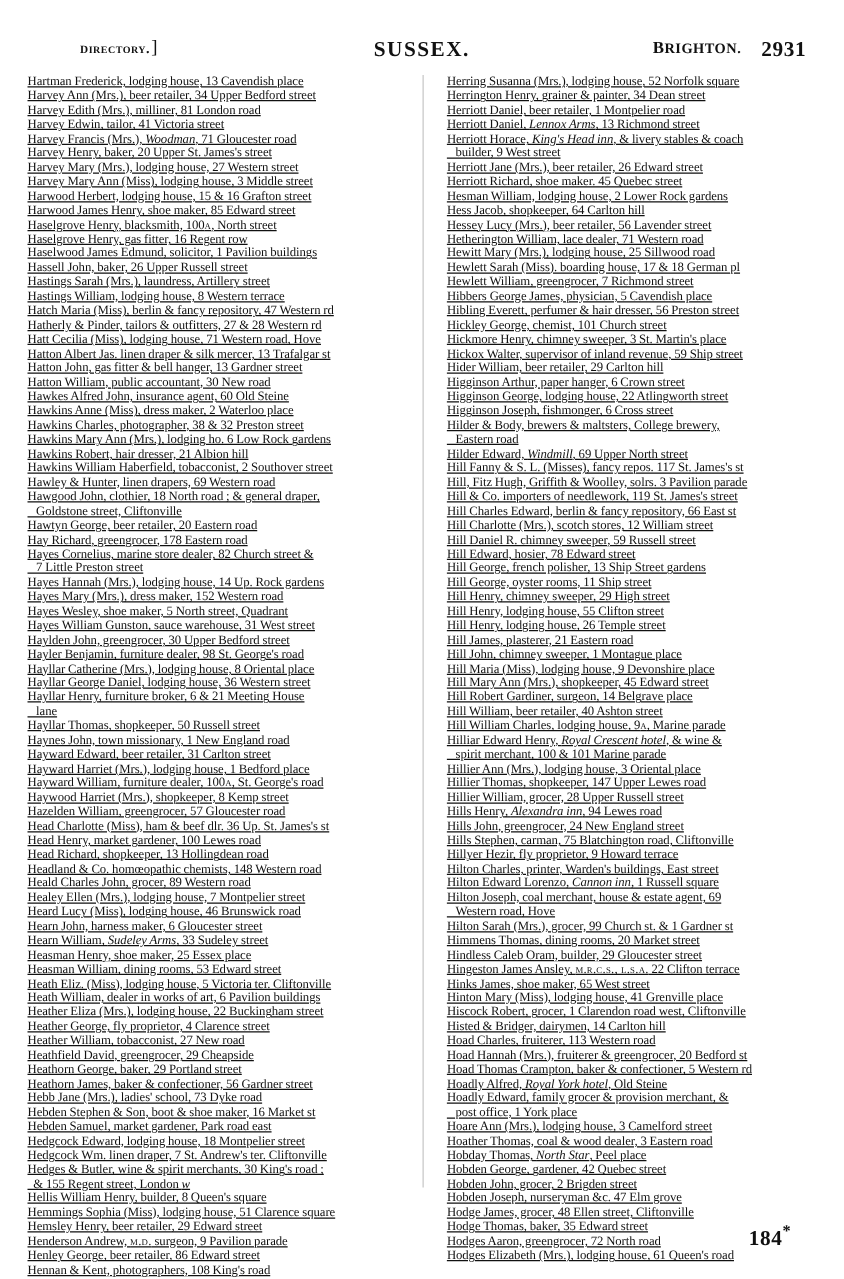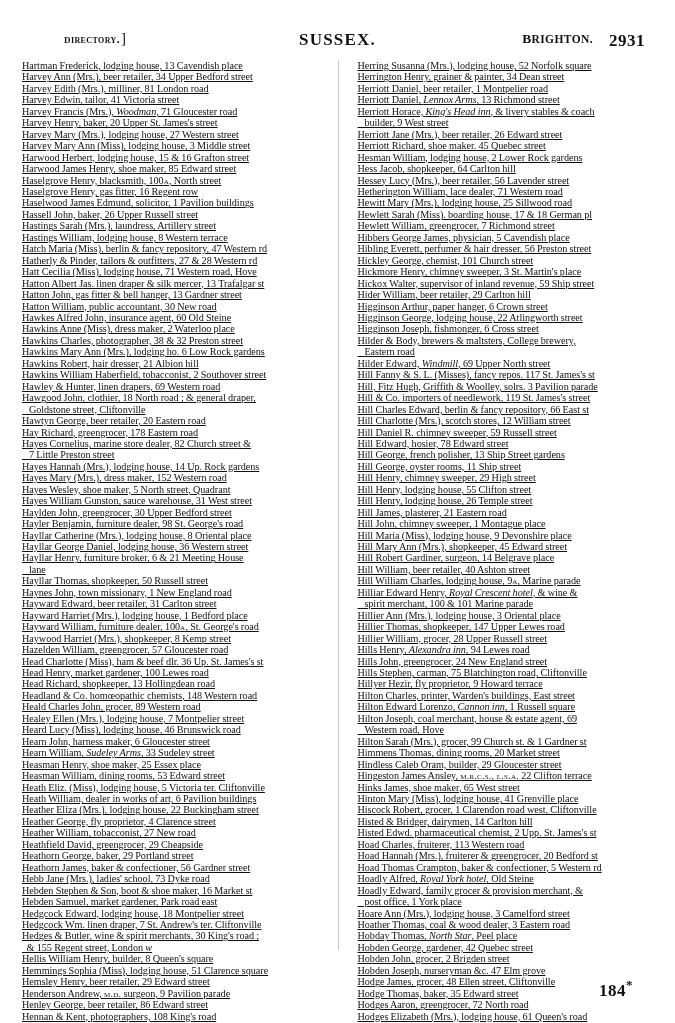--- a/index.html
+++ b/index.html
@@ -283,21 +283,20 @@
           <li>Hilton Edward Lorenzo, <i>Cannon inn</i>, 1 Russell square</li>
           <li>Hilton Joseph, coal merchant, house &amp; estate agent, 69<span class="cont">&nbsp;&nbsp;&nbsp;Western road, Hove</span></li>
           <li>Hilton Sarah (Mrs.), grocer, 99 Church st. &amp; 1 Gardner st</li>
           <li>Himmens Thomas, dining rooms, 20 Market street</li>
           <li>Hindless Caleb Oram, builder, 29 Gloucester street</li>
           <li>Hingeston James Ansley, <span class="sc">M.R.C.S., L.S.A.</span> 22 Clifton terrace</li>
           <li>Hinks James, shoe maker, 65 West street</li>
           <li>Hinton Mary (Miss), lodging house, 41 Grenville place</li>
           <li>Hiscock Robert, grocer, 1 Clarendon road west, Cliftonville</li>
           <li>Histed &amp; Bridger, dairymen, 14 Carlton hill</li>
-          <li>Histed Edwd. pharmaceutical chemist, 2 Upp. St. James's st</li>
           <li>Hoad Charles, fruiterer, 113 Western road</li>
           <li>Hoad Hannah (Mrs.), fruiterer &amp; greengrocer, 20 Bedford st</li>
           <li>Hoad Thomas Crampton, baker &amp; confectioner, 5 Western rd</li>
           <li>Hoadly Alfred, <i>Royal York hotel</i>, Old Steine</li>
           <li>Hoadly Edward, family grocer &amp; provision merchant, &amp;<span class="cont">&nbsp;&nbsp;&nbsp;post office, 1 York place</span></li>
           <li>Hoare Ann (Mrs.), lodging house, 3 Camelford street</li>
           <li>Hoather Thomas, coal &amp; wood dealer, 3 Eastern road</li>
           <li>Hobday Thomas, <i>North Star</i>, Peel place</li>
           <li>Hobden George, gardener, 42 Quebec street</li>
           <li>Hobden John, grocer, 2 Brigden street</li>

